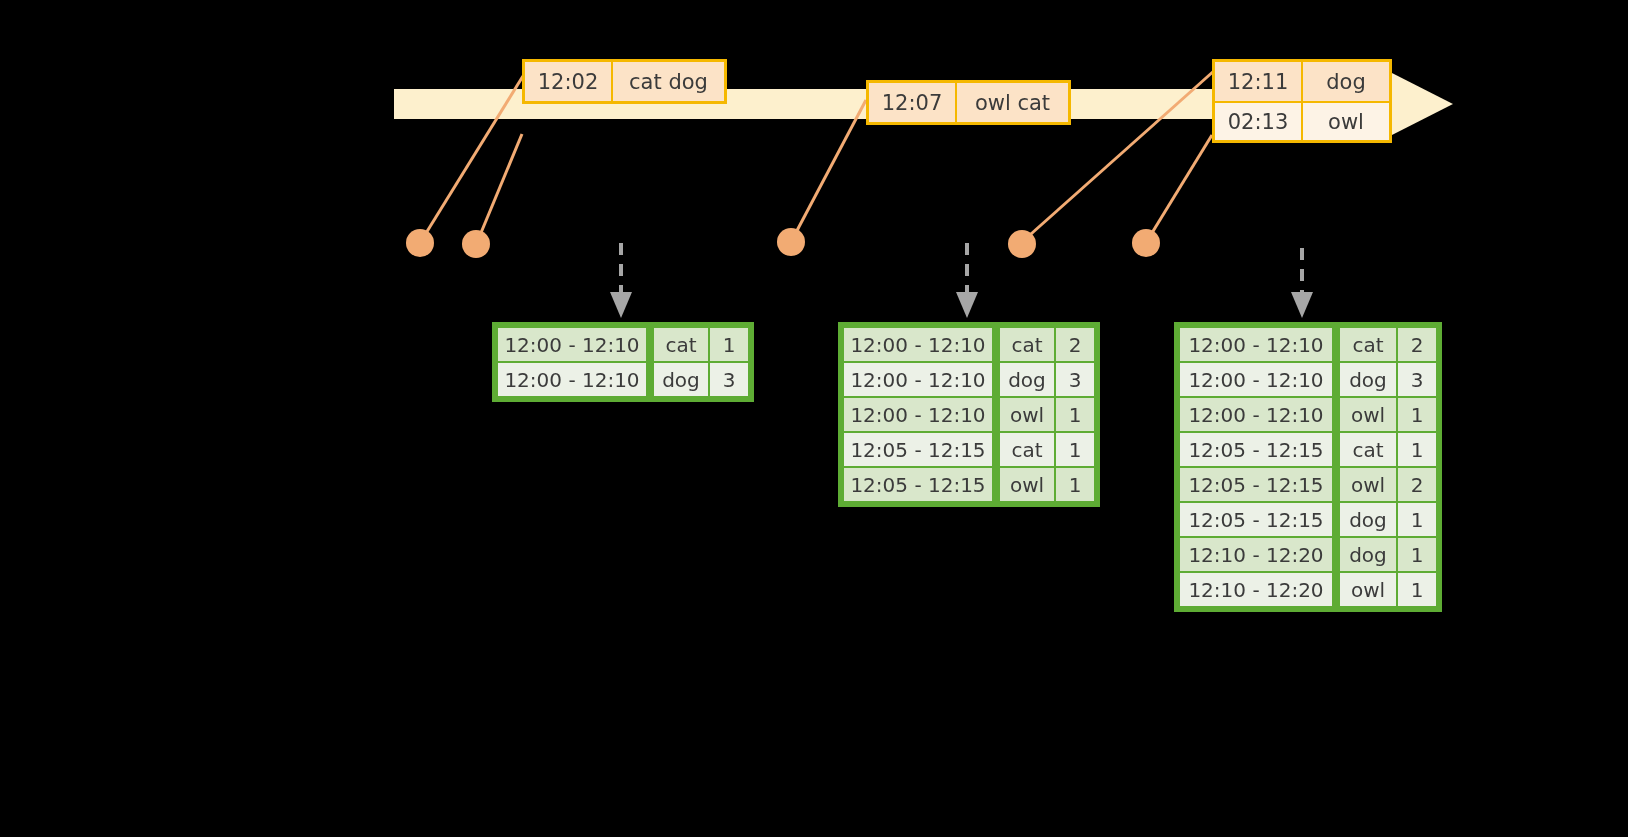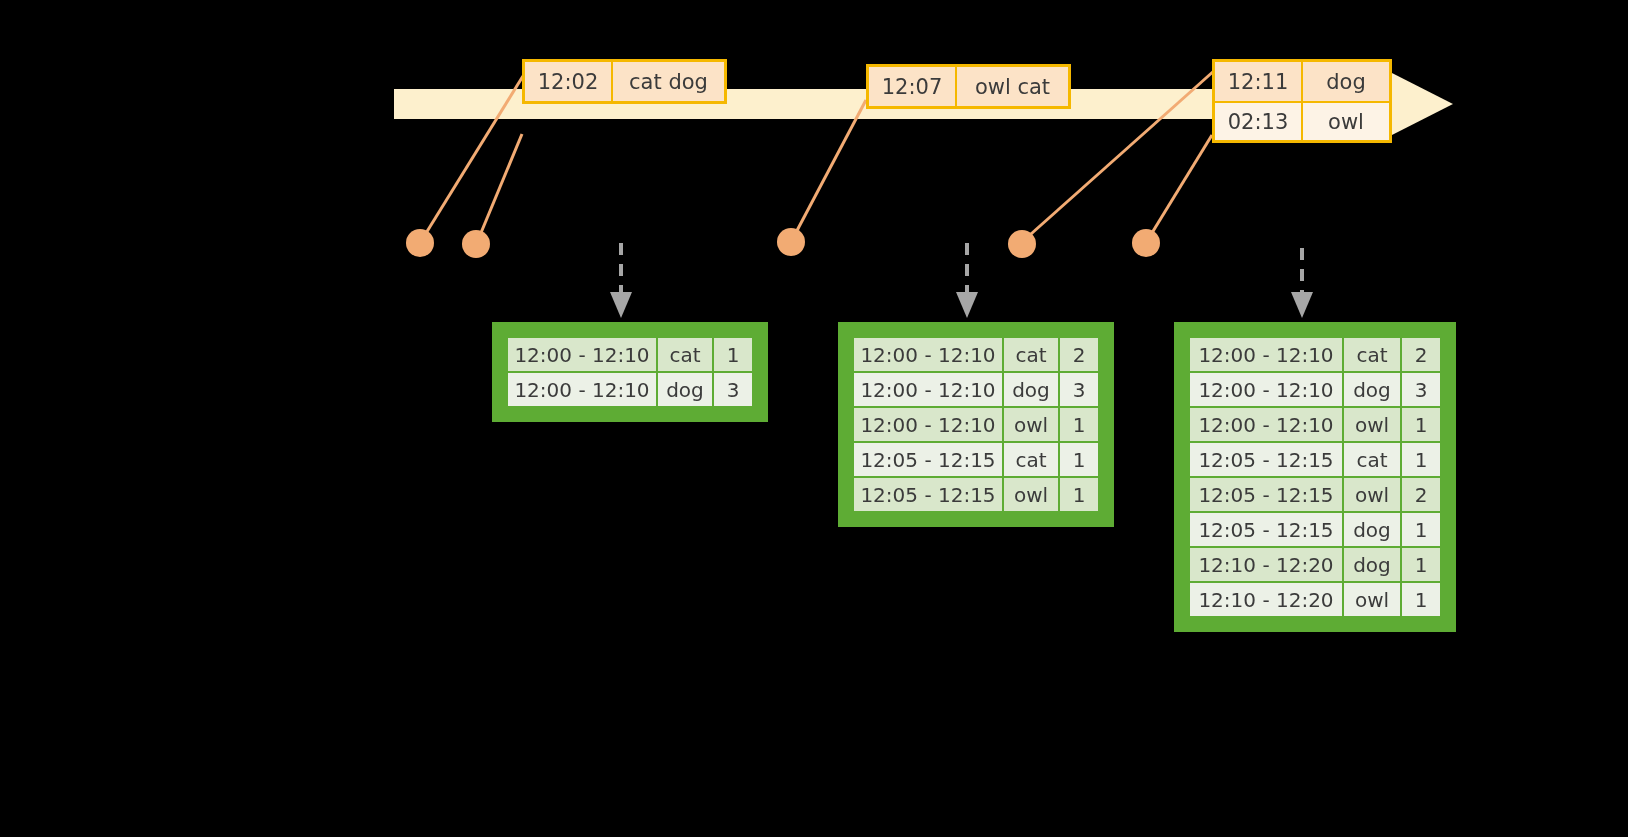--- a/index.html
+++ b/index.html
@@ -85,42 +85,42 @@
   }
   .event-row.shade-a .event-cell { background: #fce3c7; }
   .event-row.shade-b .event-cell { background: #fdf3e6; }
 
   
   .result-table {
     position: absolute;
     border: 4px solid #5eac34;
     box-sizing: border-box;
     background: #5eac34;
-    padding: 12px;
+    padding: 2px;
   }
   .res-row {
     display: flex;
     height: 33px;
     box-sizing: border-box;
     margin-bottom: 2px;
   }
   .res-row:last-child { margin-bottom: 0; }
   .res-cell {
     display: flex;
     align-items: center;
     justify-content: center;
     box-sizing: border-box;
     font-size: 20px;
     color: #3b3b3b;
     white-space: nowrap;
     margin-right: 2px;
   }
   .res-cell:last-child { margin-right: 0; }
   .res-cell.window  { width: 148px; }
-  .res-cell.word    { width: 54px; }
+  .res-cell.word    { width: 54px; margin-left: 6px; }
   .res-cell.count   { width: 38px; }
   .res-row.shade-a .res-cell { background: #d9e7cb; }
   .res-row.shade-b .res-cell { background: #ecf1e7; }
 
   
   .result-table.wide .res-cell.window { width: 152px; }
   .result-table.wide .res-cell.word   { width: 56px; }
   .result-table.wide .res-cell.count  { width: 38px; }
 </style>
 </head>
@@ -158,21 +158,21 @@
     </g>
   </svg>
 
   <div class="event-box" style="left:522px; top:59px; width:205px;">
     <div class="event-row shade-a">
       <div class="event-cell time">12:02</div>
       <div class="event-cell words">cat dog</div>
     </div>
   </div>
 
-  <div class="event-box" style="left:866px; top:64px; width:205px;">
+  <div class="event-box" style="left:866px; top:80px; width:205px;">
     <div class="event-row shade-a">
       <div class="event-cell time">12:07</div>
       <div class="event-cell words">owl cat</div>
     </div>
   </div>
 
   <div class="event-box" style="left:1212px; top:59px; width:180px;">
     <div class="event-row shade-a">
       <div class="event-cell time">12:11</div>
       <div class="event-cell words">dog</div>

